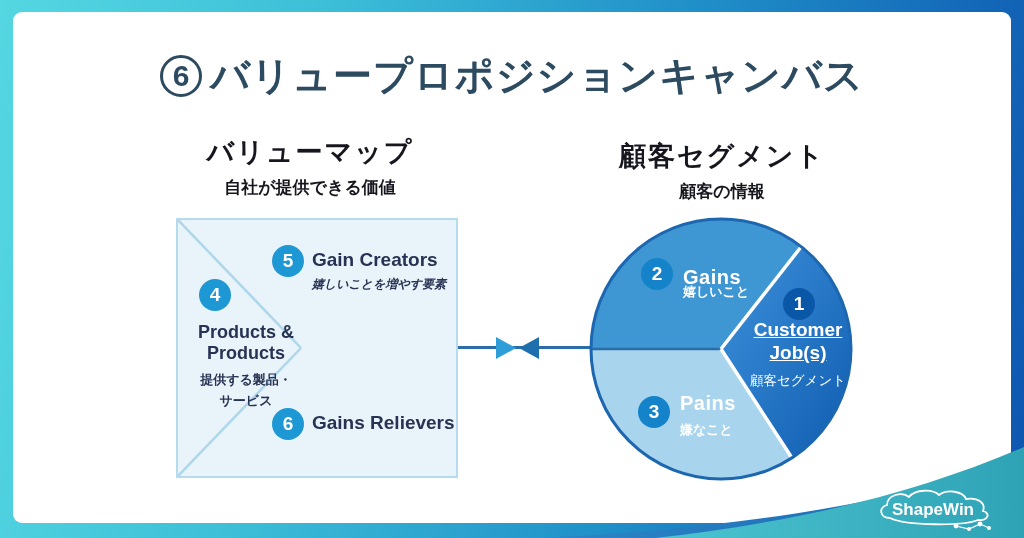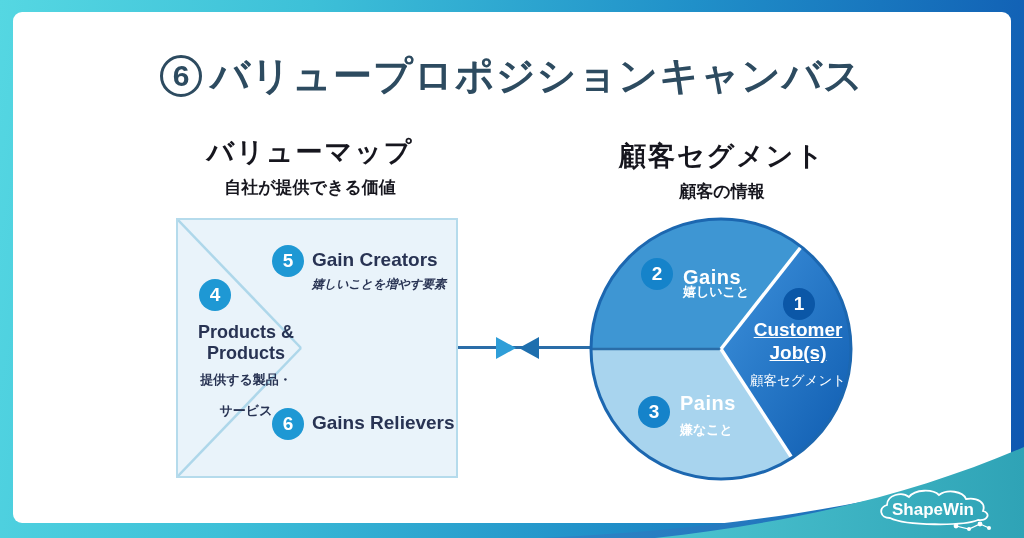--- a/index.html
+++ b/index.html
@@ -107,21 +107,21 @@
 
   <div class="vm-label" style="left:312px;top:249px;">Gain Creators</div>
   <div class="vm-sub" style="left:312px;top:276px;">嬉しいことを増やす要素</div>
 
   <div class="vm-label" style="left:312px;top:412px;">Gains Relievers</div>
 
   <div class="vm-products">
     <div class="l">Products &amp;</div>
     <div class="l">Products</div>
     <div class="s">提供する製品・</div>
-    <div class="s" style="margin-top:14px;">サービス</div>
+    <div class="s" style="margin-top:4px;">サービス</div>
   </div>
 
   <div class="tri tri-right"></div>
   <div class="tri tri-left"></div>
 
   <svg class="cs-circle" viewBox="-132 -132 264 264">
     <defs>
       <linearGradient id="gradJobs" x1="0" y1="0" x2="1" y2="1">
         <stop offset="0" stop-color="#3e92dc"></stop>
         <stop offset="1" stop-color="#0f5cb0"></stop>

